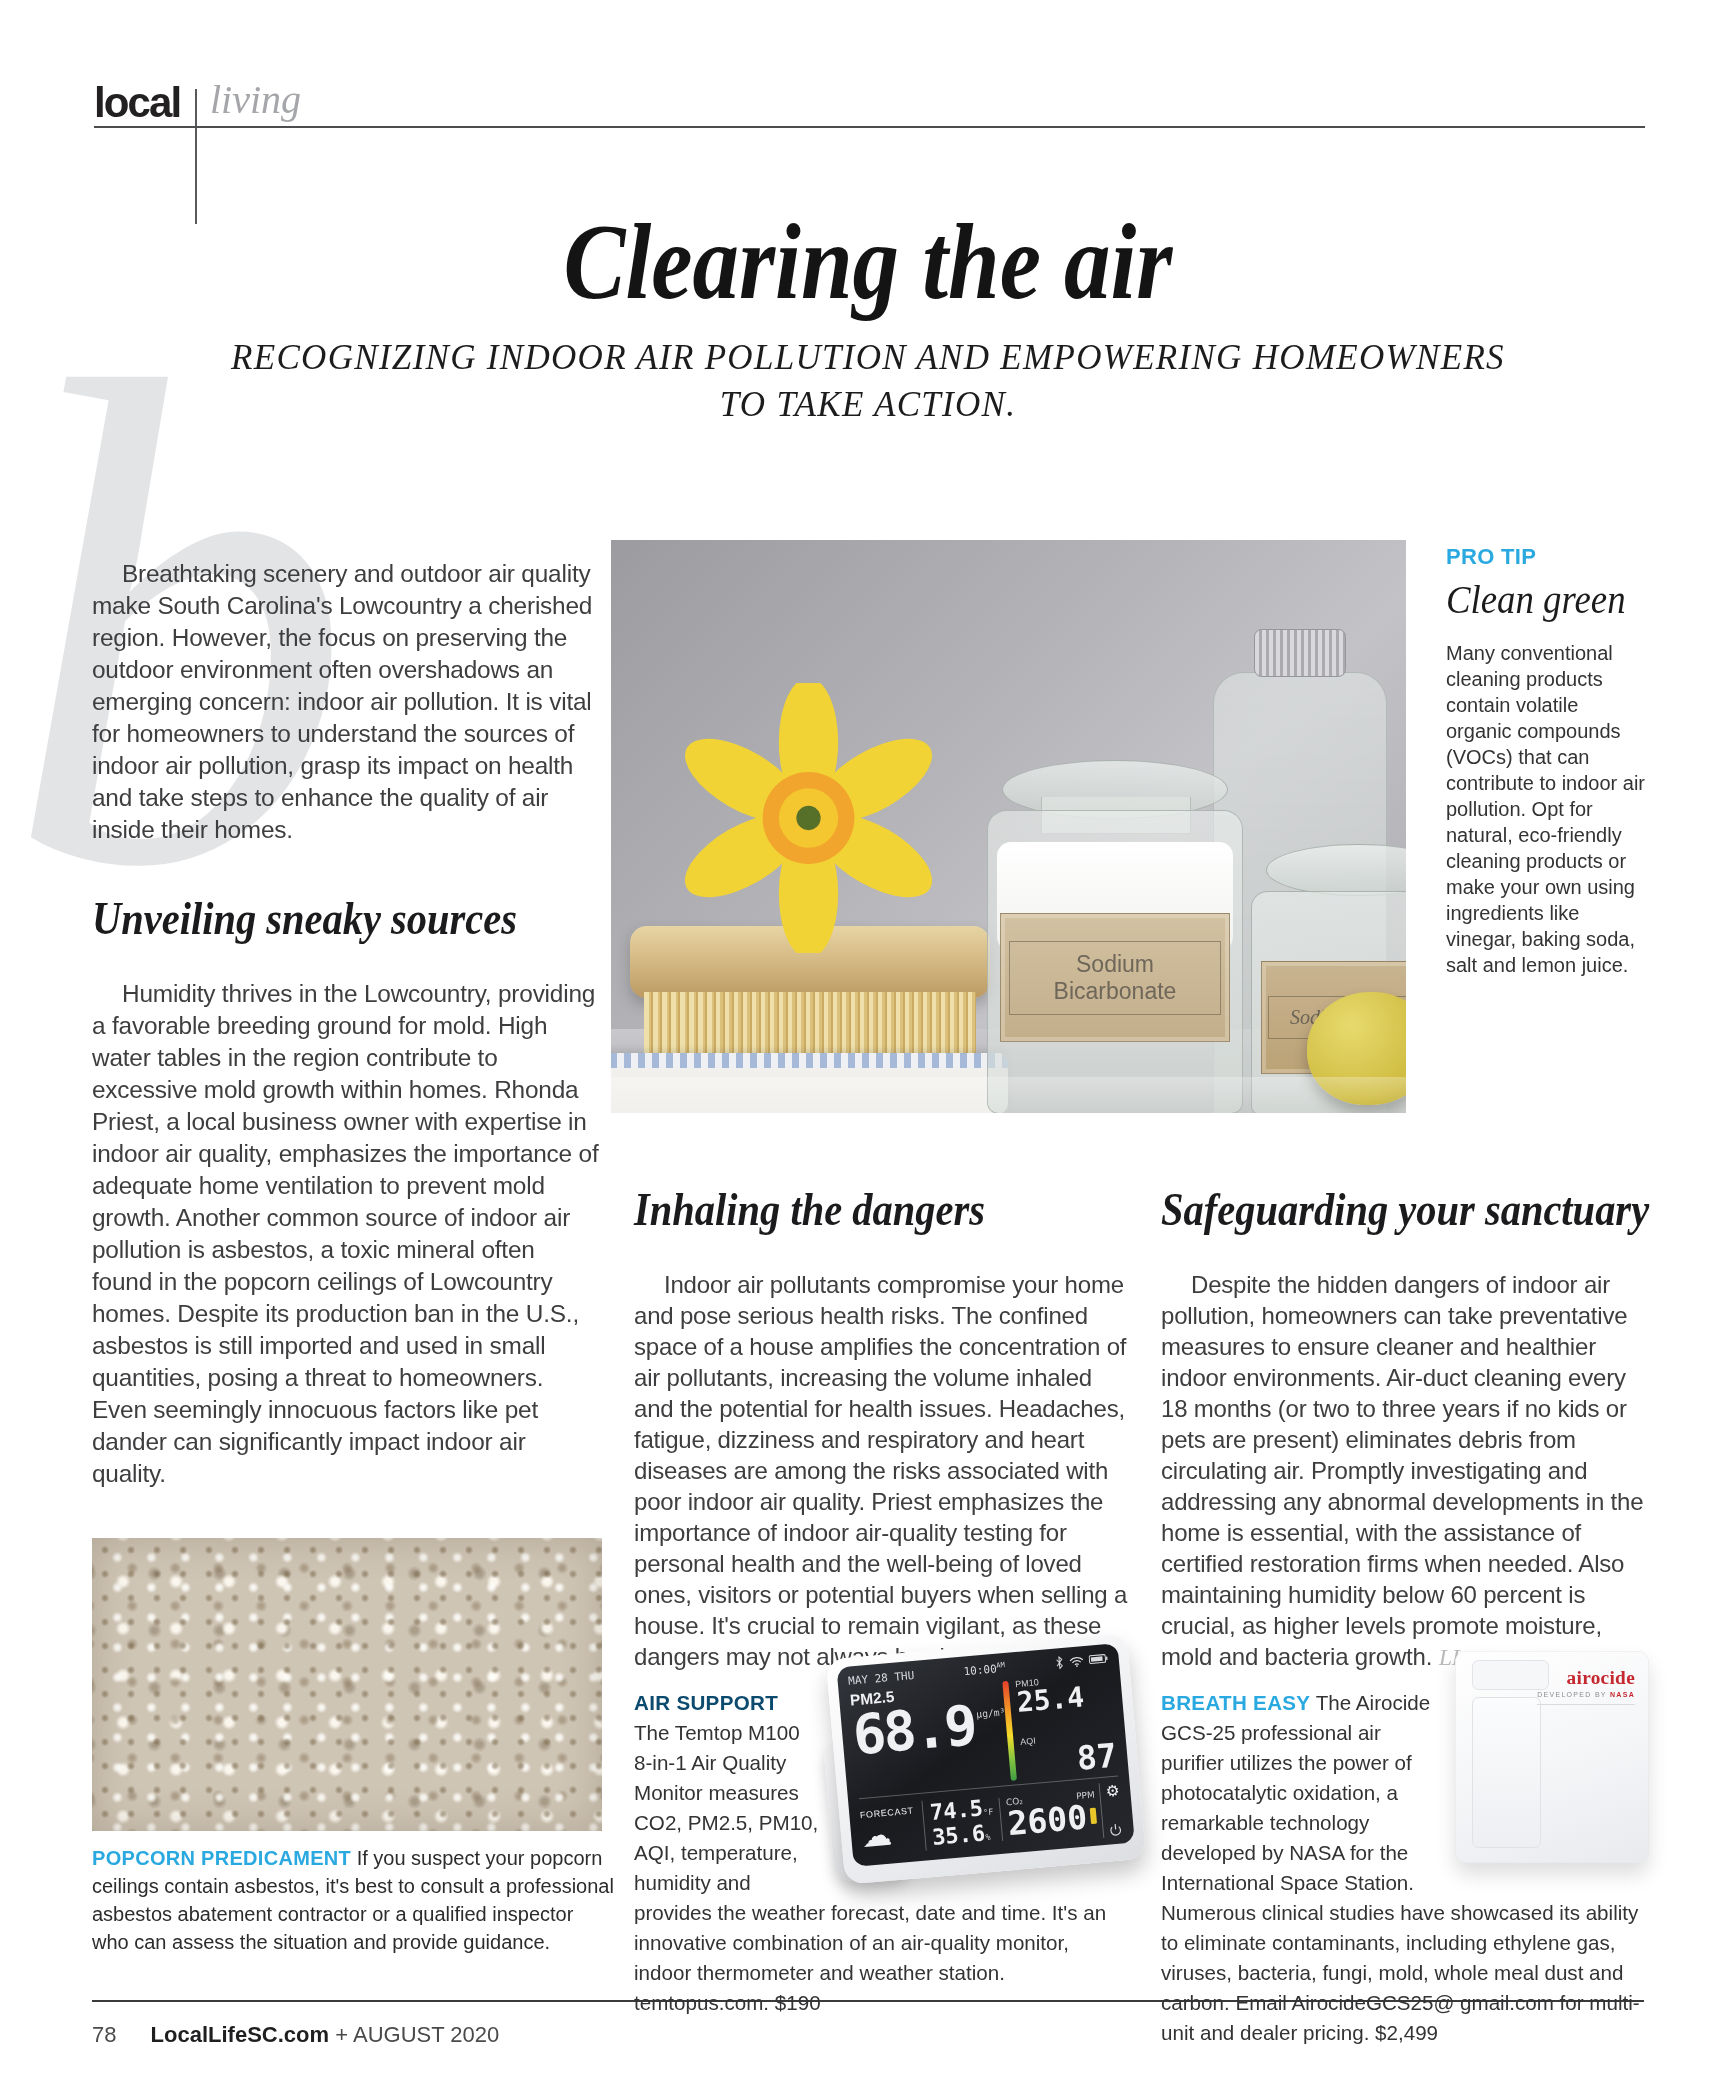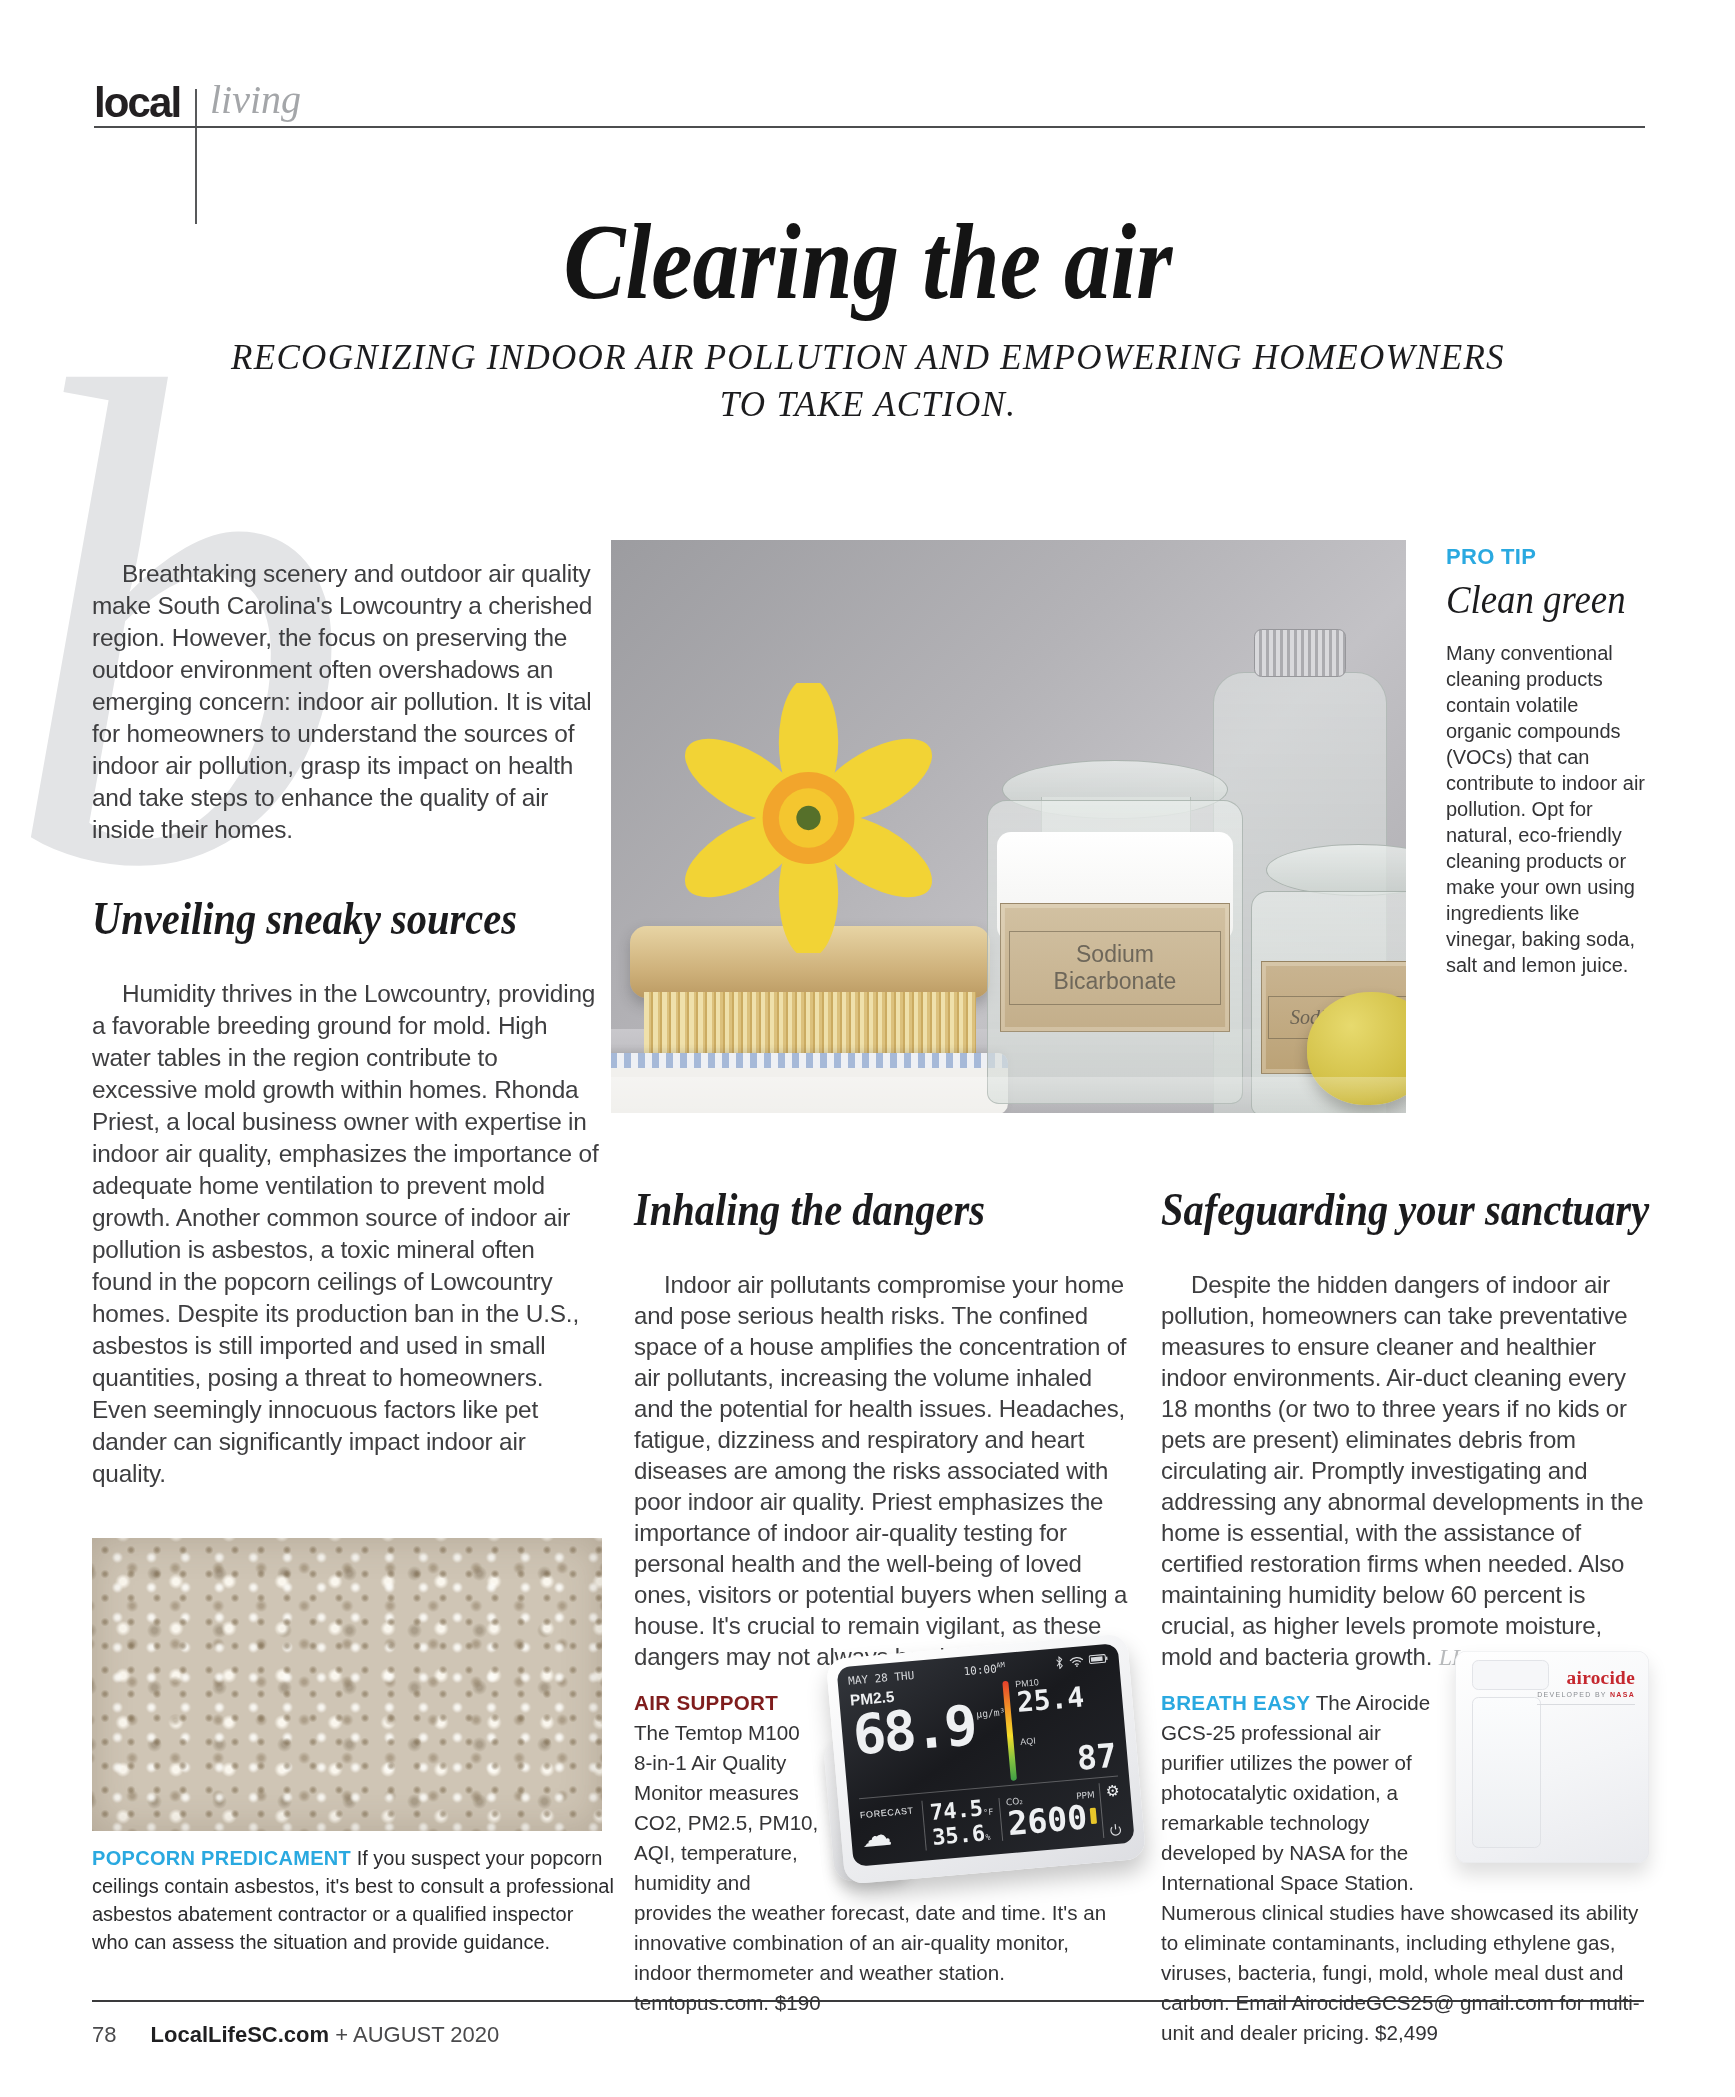--- a/index.html
+++ b/index.html
@@ -56,21 +56,21 @@
          border-radius:10.3px;box-shadow:0 -2.6px 6.4px rgba(60,60,60,.15);}
   .ph-cloth::before{content:"";position:absolute;left:0;top:0;width:100%;height:15.4px;border-radius:10.3px 10.3px 0 0;
          background:repeating-linear-gradient(90deg,#a6b9d8 0 7px,#eef0f4 7px 14px);}
   .ph-flower{position:absolute;left:59px;top:143px;width:277px;height:270px;}
   .ph-bottle-tall{position:absolute;left:602px;top:132px;width:172px;height:450px;
          background:linear-gradient(rgba(233,238,236,.48),rgba(208,214,211,.62));
          border:1.9px solid rgba(168,178,173,.75);border-radius:31px 31px 9px 9px;}
   .ph-cap-metal{position:absolute;left:643px;top:89px;width:90px;height:46px;border-radius:7.7px;
          background:repeating-linear-gradient(90deg,#d9d9dc 0 3.9px,#ababaf 3.9px 7px);
          border:1.3px solid #97979b;}
-  .ph-bottle-big{position:absolute;left:376px;top:260px;width:254px;height:302px;
+  .ph-bottle-big{position:absolute;left:376px;top:270px;width:254px;height:302px;
          background:linear-gradient(rgba(238,242,240,.55),rgba(214,220,216,.7));
          border:1.9px solid rgba(165,175,170,.8);border-radius:19.3px 19.3px 11.6px 11.6px;}
   .ph-powder{position:absolute;left:9px;top:31px;right:9px;height:109px;border-radius:14px;
          background:linear-gradient(#ffffff,#f2f2f0);}
   .ph-lid-big{position:absolute;left:391px;top:220px;width:224px;height:57px;border-radius:50%;
          background:linear-gradient(rgba(240,244,242,.7),rgba(205,212,208,.75));
          border:1.9px solid rgba(160,170,165,.8);}
   .ph-neck-big{position:absolute;left:430px;top:257px;width:148px;height:36px;
          background:rgba(226,231,228,.6);border:1.9px solid rgba(165,175,170,.7);border-top:none;}
   .ph-bottle-small{position:absolute;left:640px;top:351px;width:212px;height:222px;
@@ -319,21 +319,21 @@
               <span class="scr-gear">⚙</span>
               <svg width="14" height="14" viewBox="0 0 24 24">
                   <path d="M12 2v9" stroke="#d7d9dc" stroke-width="2" fill="none"></path>
                   <path d="M6.2 6.8a8.2 8.2 0 1 0 11.6 0" stroke="#d7d9dc" stroke-width="2" fill="none"></path>
                 </svg>
             </div>
           </div>
         </div>
       </div>
     </div>
-    <p class="blurb"><span class="blurb-label" style="color:#7f1d1d;margin-top:24px;">AIR SUPPORT</span> <span>The Temtop M100 8-in-1 Air Quality Monitor measures CO2, PM2.5, PM10, AQI, temperature, humidity and provides the weather forecast, date and time. It's an innovative combination of an air-quality monitor, indoor thermometer and weather station. temtopus.com. $190</span></p>
+    <p class="blurb"><span class="blurb-label" style="color:#0c4a6e;margin-top:24px;">AIR SUPPORT</span> <span>The Temtop M100 8-in-1 Air Quality Monitor measures CO2, PM2.5, PM10, AQI, temperature, humidity and provides the weather forecast, date and time. It's an innovative combination of an air-quality monitor, indoor thermometer and weather station. temtopus.com. $190</span></p>
   </div>
 
   <div class="abs" style="left:1161px;top:1688px;width:488px;">
     <div class="airocide">
       <div class="airo-slot"></div>
       <div class="airo-panel"></div>
       <div class="airo-logo">
         <div class="airo-brand" style="color:#c5282f;">airocide</div>
         <div class="airo-tag"><span>DEVELOPED BY </span><span class="airo-nasa" style="color:#c5282f;">NASA</span></div>
       </div>

